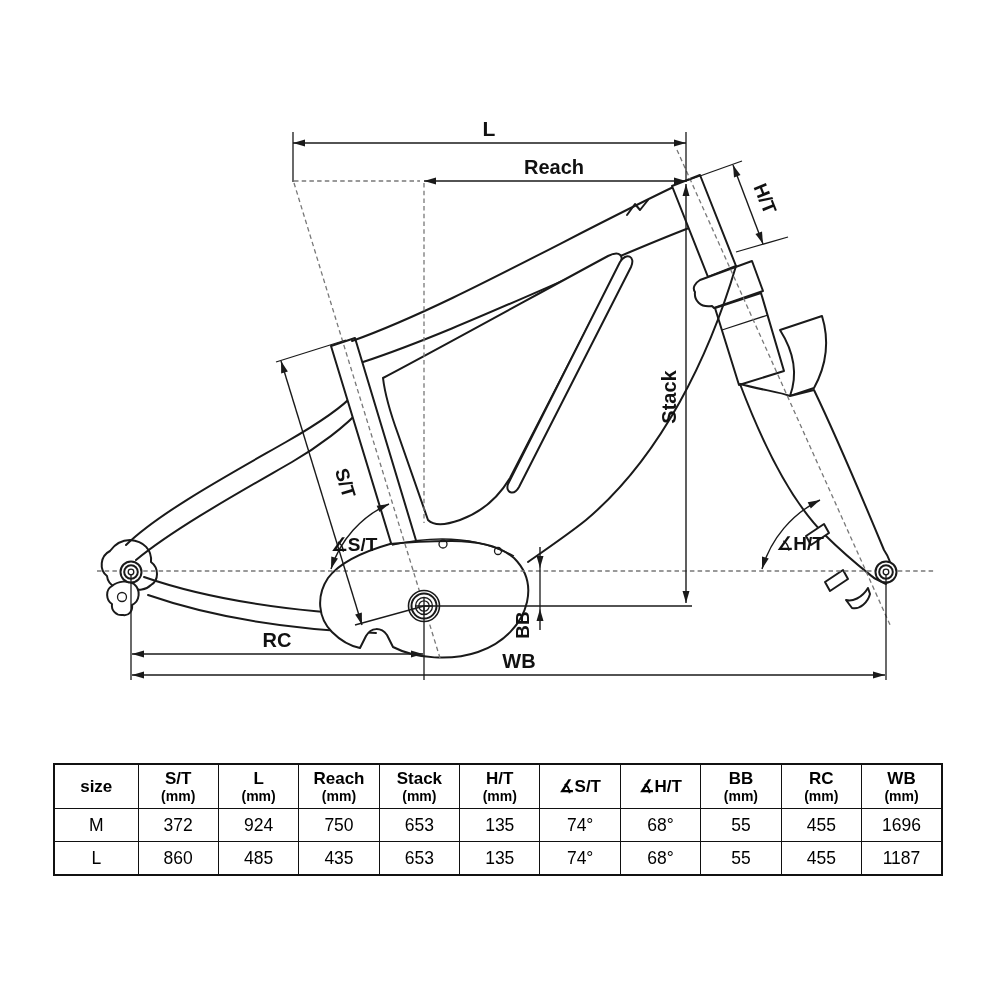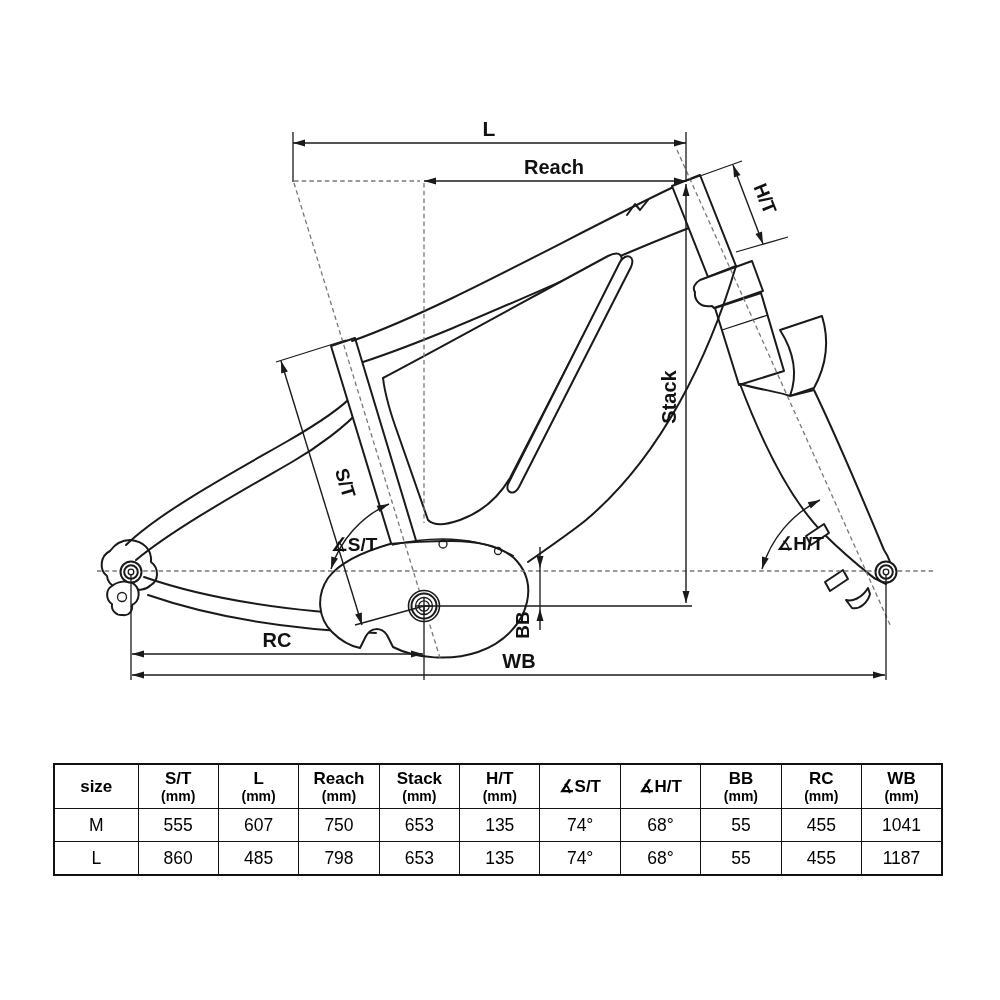--- a/index.html
+++ b/index.html
@@ -197,36 +197,36 @@
           </th>
           <th>
             <div>WB</div>
             <div class="h-unit">(mm)</div>
           </th>
         </tr>
       </thead>
     <tbody id="geo-body">
         <tr>
           <td>M</td>
-          <td>555</td>
-          <td>607</td>
+          <td>372</td>
+          <td>924</td>
           <td>750</td>
           <td>653</td>
           <td>135</td>
           <td>74°</td>
           <td>68°</td>
           <td>55</td>
           <td>455</td>
-          <td>1041</td>
+          <td>1696</td>
         </tr>
         <tr>
           <td>L</td>
           <td>860</td>
           <td>485</td>
-          <td>798</td>
+          <td>435</td>
           <td>653</td>
           <td>135</td>
           <td>74°</td>
           <td>68°</td>
           <td>55</td>
           <td>455</td>
           <td>1187</td>
         </tr>
       </tbody>
   </table>

